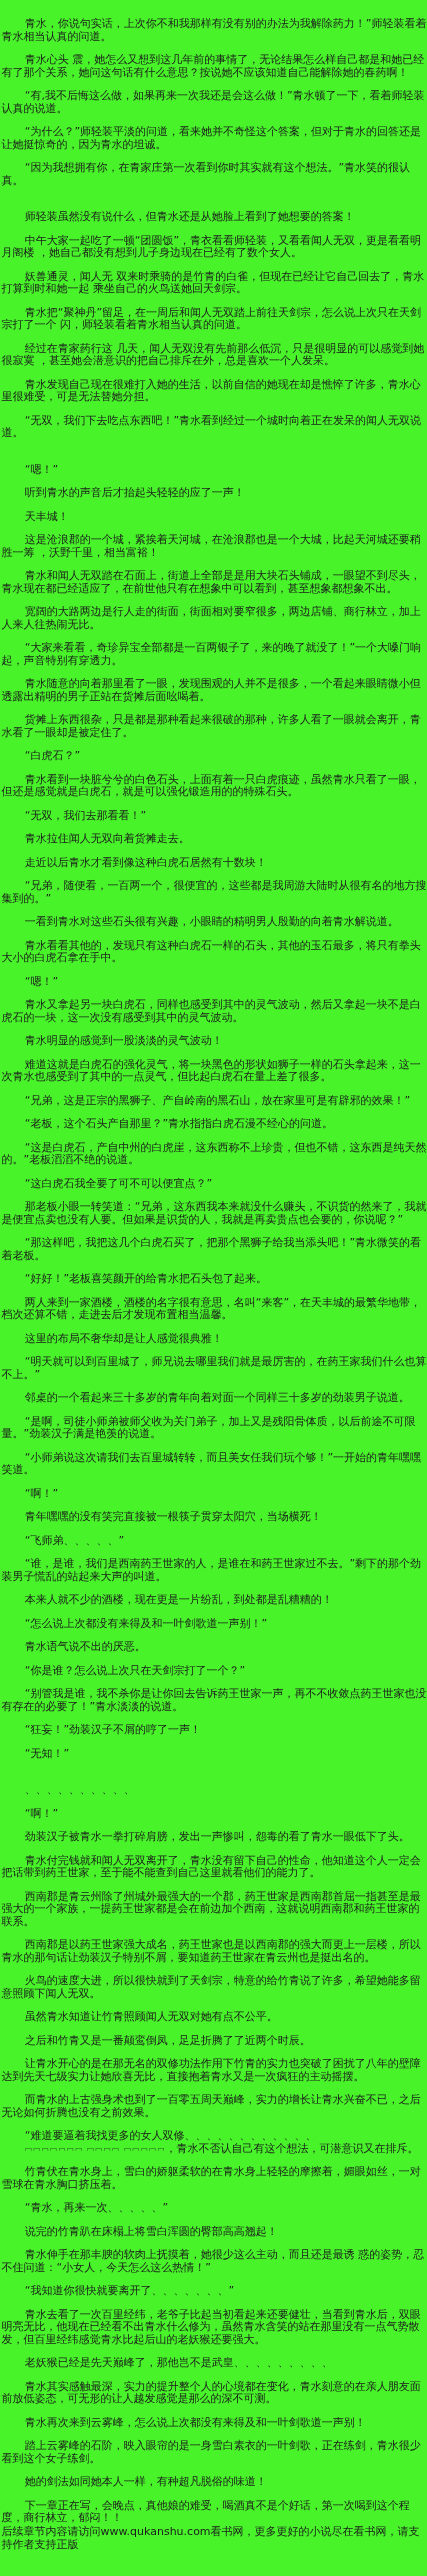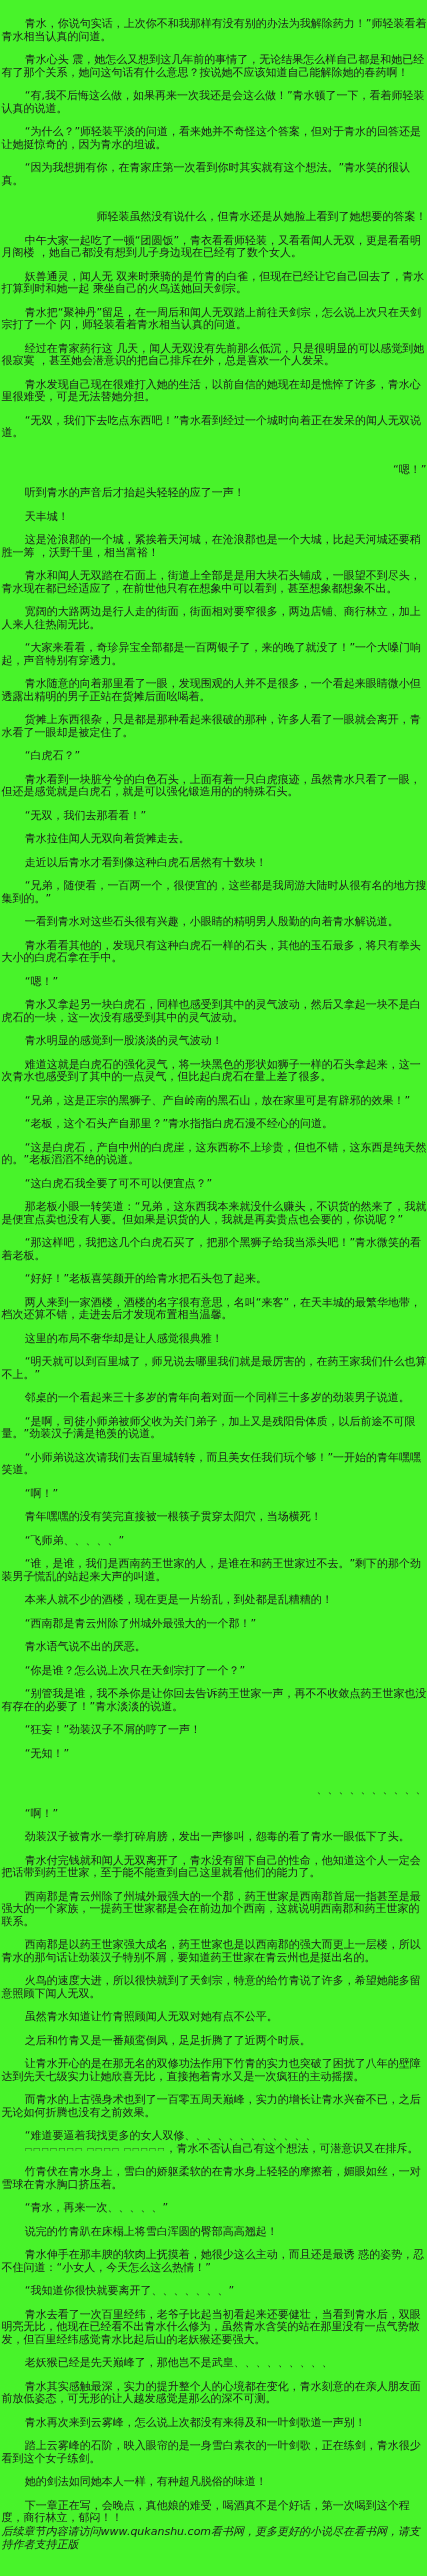--- a/index.html
+++ b/index.html
@@ -22,25 +22,23 @@
     word-break: break-all;
     overflow-wrap: anywhere;
   }
   .reading-area p {
     margin: 0 0 11px 0;
     text-indent: 2.1em;
     white-space: pre-wrap;
   }
   .reading-area p.gap {
     margin-top: 24px;
-    text-align: right;
   }
   .reading-area p.no-indent {
     text-indent: 0;
-    font-style: italic;
   }
   .reading-area p.tight {
     margin-top: -9.4px; 
   }
   .frag {
     display: inline-block;
     overflow: hidden;
     height: 4.7px;
     line-height: 9.4px;
     font-size: 7.8px;
@@ -97,21 +95,21 @@
     <p>这里的布局不奢华却是让人感觉很典雅！</p>
     <p>“明天就可以到百里城了，师兄说去哪里我们就是最厉害的，在药王家我们什么也算不上。”</p>
     <p>邻桌的一个看起来三十多岁的青年向着对面一个同样三十多岁的劲装男子说道。</p>
     <p>“是啊，司徒小师弟被师父收为关门弟子，加上又是残阳骨体质，以后前途不可限量。”劲装汉子满是艳羡的说道。</p>
     <p>“小师弟说这次请我们去百里城转转，而且美女任我们玩个够！”一开始的青年嘿嘿笑道。</p>
     <p>“啊！”</p>
     <p>青年嘿嘿的没有笑完直接被一根筷子贯穿太阳穴，当场横死！</p>
     <p>“飞师弟、、、、、”</p>
     <p>“谁，是谁，我们是西南药王世家的人，是谁在和药王世家过不去。”剩下的那个劲装男子慌乱的站起来大声的叫道。</p>
     <p>本来人就不少的酒楼，现在更是一片纷乱，到处都是乱糟糟的！</p>
-    <p>“西南郡是青云州除了州城外最强大的一个郡！”</p>
+    <p>“怎么说上次都没有来得及和一叶剑歌道一声别！”</p>
     <p>青水语气说不出的厌恶。</p>
     <p>“你是谁？怎么说上次只在天剑宗打了一个？”</p>
     <p>“别管我是谁，我不杀你是让你回去告诉药王世家一声，再不不收敛点药王世家也没有存在的必要了！”青水淡淡的说道。</p>
     <p>“狂妄！”劲装汉子不屑的哼了一声！</p>
     <p>“无知！”</p>
     <p class="gap">、、、、、、、、、、</p>
     <p>“啊！”</p>
     <p>劲装汉子被青水一拳打碎肩膀，发出一声惨叫，怨毒的看了青水一眼低下了头。</p>
     <p>青水付完钱就和闻人无双离开了，青水没有留下自己的性命，他知道这个人一定会把话带到药王世家，至于能不能查到自己这里就看他们的能力了。</p>
     <p>西南郡是青云州除了州城外最强大的一个郡，药王世家是西南郡首屈一指甚至是最强大的一个家族，一提药王世家都是会在前边加个西南，这就说明西南郡和药王世家的联系。</p>

